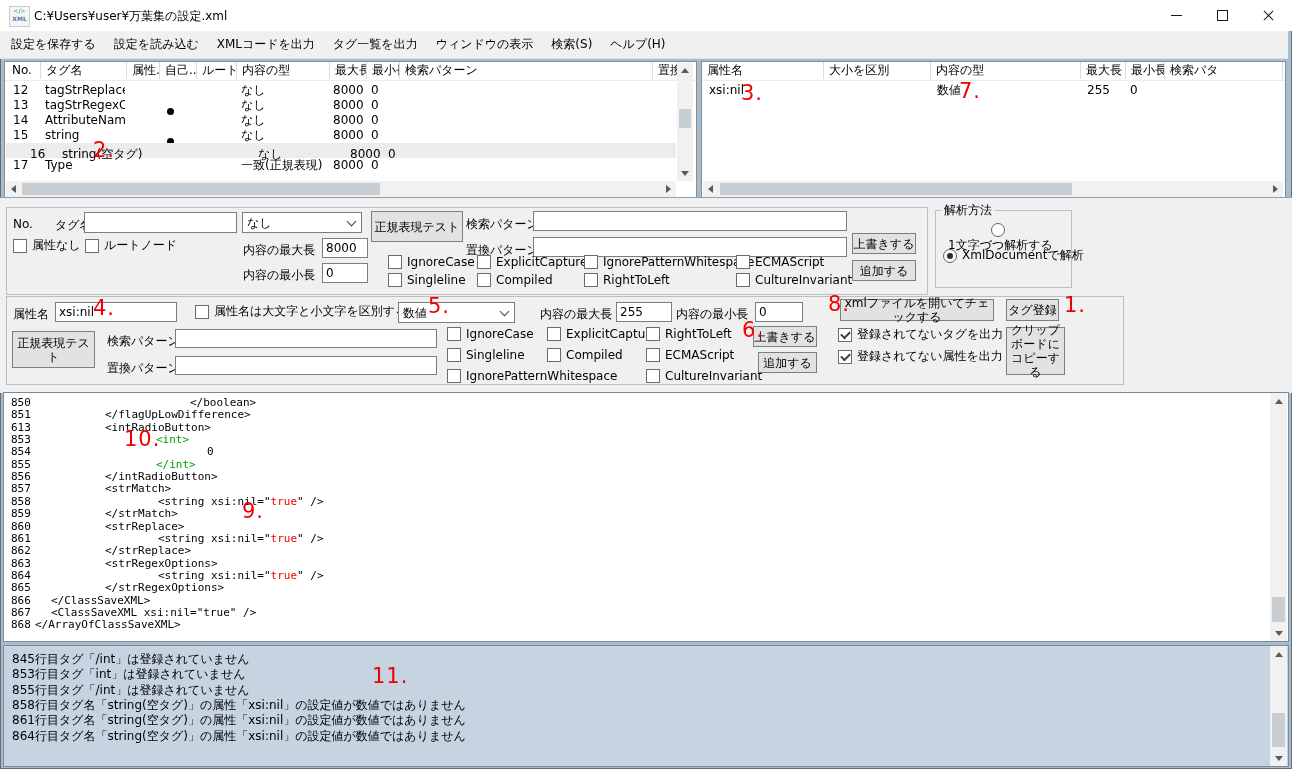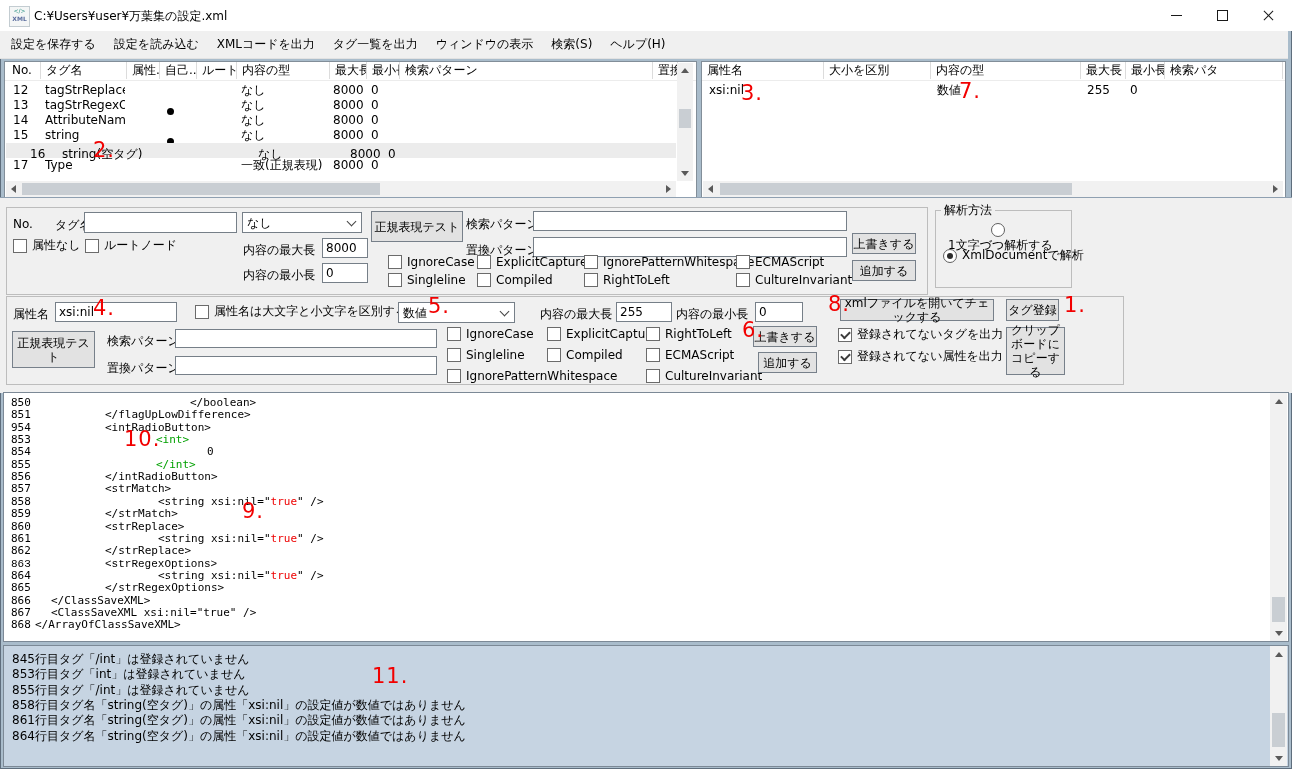--- a/index.html
+++ b/index.html
@@ -366,21 +366,21 @@
     <div id="code-lines">
         <div class="codeline" style="top: 4px;">
           <span class="num">850</span>
           <span class="ctext" style="left: 186px;"><span class="c-k">&lt;/boolean&gt;</span></span>
         </div>
         <div class="codeline" style="top: 16.35px;">
           <span class="num">851</span>
           <span class="ctext" style="left: 101px;"><span class="c-k">&lt;/flagUpLowDifference&gt;</span></span>
         </div>
         <div class="codeline" style="top: 28.7px;">
-          <span class="num">954</span>
+          <span class="num">613</span>
           <span class="ctext" style="left: 101px;"><span class="c-k">&lt;intRadioButton&gt;</span></span>
         </div>
         <div class="codeline" style="top: 41.05px;">
           <span class="num">853</span>
           <span class="ctext" style="left: 152px;"><span class="c-g">&lt;int&gt;</span></span>
         </div>
         <div class="codeline" style="top: 53.4px;">
           <span class="num">854</span>
           <span class="ctext" style="left: 203px;"><span class="c-k">0</span></span>
         </div>
@@ -409,21 +409,21 @@
           <span class="ctext" style="left: 101px;"><span class="c-k">&lt;strReplace&gt;</span></span>
         </div>
         <div class="codeline" style="top: 139.85px;">
           <span class="num">861</span>
           <span class="ctext" style="left: 154px;"><span class="c-k">&lt;string xsi:nil="</span><span class="c-r">true</span><span class="c-k">" /&gt;</span></span>
         </div>
         <div class="codeline" style="top: 152.2px;">
           <span class="num">862</span>
           <span class="ctext" style="left: 101px;"><span class="c-k">&lt;/strReplace&gt;</span></span>
         </div>
-        <div class="codeline" style="top: 164.55px; font-family: Liberation Mono, monospace;">
+        <div class="codeline" style="top: 164.55px;">
           <span class="num">863</span>
           <span class="ctext" style="left: 101px;"><span class="c-k">&lt;strRegexOptions&gt;</span></span>
         </div>
         <div class="codeline" style="top: 176.9px;">
           <span class="num">864</span>
           <span class="ctext" style="left: 154px;"><span class="c-k">&lt;string xsi:nil="</span><span class="c-r">true</span><span class="c-k">" /&gt;</span></span>
         </div>
         <div class="codeline" style="top: 189.25px;">
           <span class="num">865</span>
           <span class="ctext" style="left: 101px;"><span class="c-k">&lt;/strRegexOptions&gt;</span></span>

